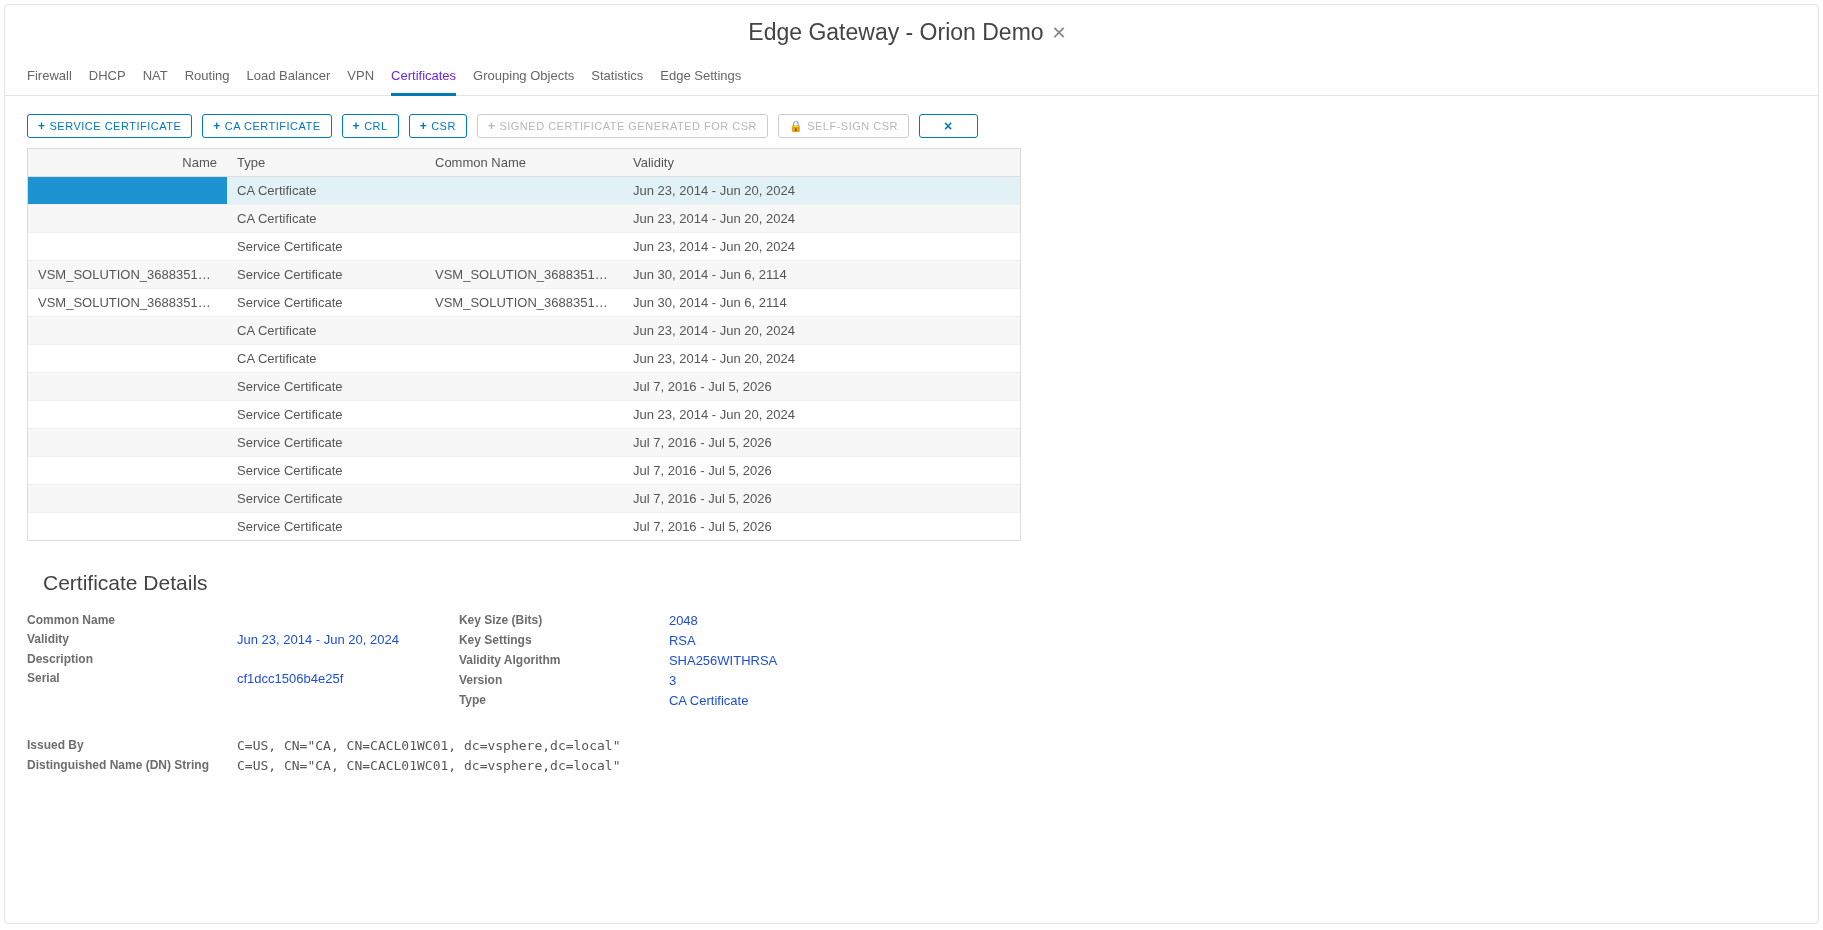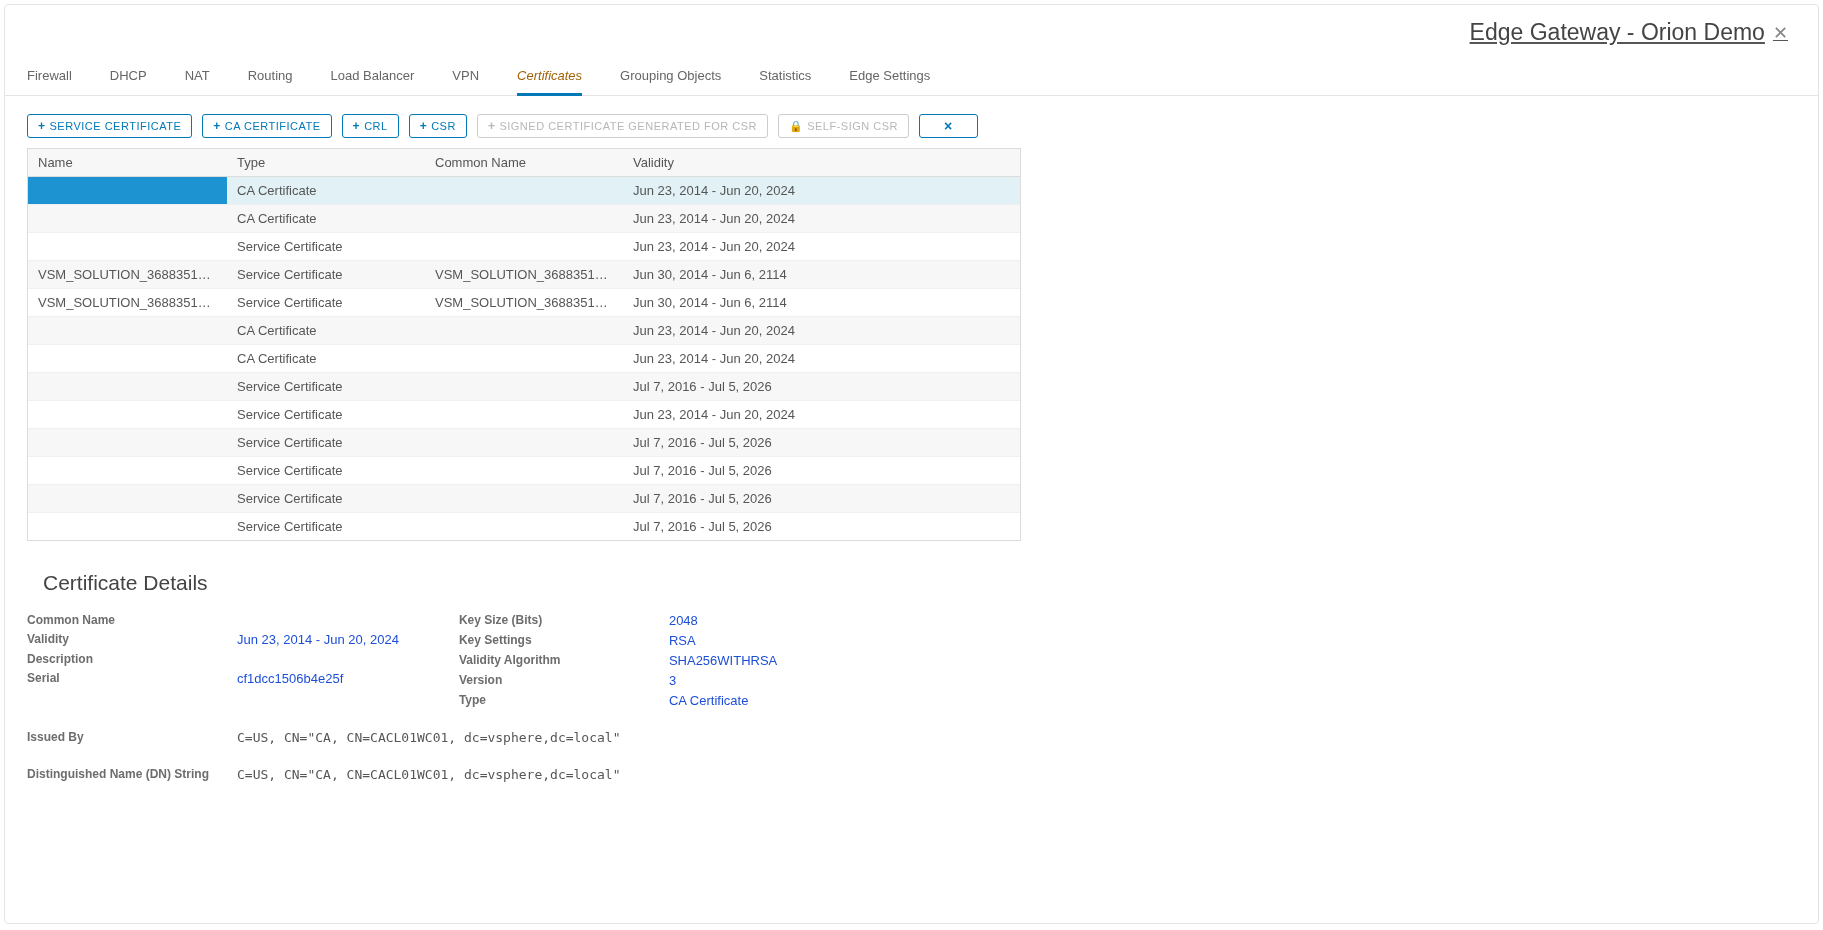--- a/index.html
+++ b/index.html
@@ -15,54 +15,52 @@
     border: 1px solid #e4e4e4;
     border-radius: 4px;
     margin: 4px;
     height: 920px;
     position: relative;
     overflow: hidden;
   }
   .header {
     display: flex;
     align-items: center;
-    justify-content: flex-end;
+    justify-content: center;
     padding: 14px 22px 6px 22px;
-    text-decoration: underline;
   }
   .header h1 {
     font-size: 23px;
     font-weight: 400;
     color: #444;
   }
   .close-btn {
     font-size: 18px;
     color: #888;
     cursor: pointer;
     padding: 4px 8px;
     line-height: 1;
   }
   .tabs {
     display: flex;
-    gap: 38px;
+    gap: 17px;
     padding: 10px 22px 0 22px;
     border-bottom: 1px solid #e4e4e4;
   }
   .tab {
     padding: 6px 0 10px 0;
     color: #666;
     cursor: pointer;
     font-size: 13px;
   }
   .tab.active {
-    color: #a16207;
+    color: #6d28d9;
     border-bottom: 3px solid #0079b8;
     margin-bottom: -1px;
     font-weight: 500;
-    font-style: italic;
   }
   .body {
     padding: 18px 22px;
   }
   .section-title {
     font-size: 21px;
     font-weight: 400;
     color: #444;
     margin-bottom: 10px;
   }
@@ -108,21 +106,21 @@
     font-weight: 500;
     color: #555;
   }
   .cell {
     padding: 6px 10px;
     overflow: hidden;
     white-space: nowrap;
     text-overflow: ellipsis;
     font-size: 13px;
   }
-  .col-name { width: 199px; }
+  .col-name { width: 199px; text-align: right; }
   .col-type { width: 198px; }
   .col-cn   { width: 198px; }
   .col-validity { flex: 1; }
   .grid-row {
     border-bottom: 1px solid #f0f0f0;
     cursor: pointer;
   }
   .grid-row:last-child { border-bottom: none; }
   .grid-row.alt { background: #f7f7f7; }
   .grid-row.selected { background: #e1f1f6; }
@@ -149,24 +147,24 @@
   .details-col .lbl {
     font-size: 12px;
     color: #6d6d6d;
     font-weight: 600;
   }
   .details-col .val {
     font-size: 13px;
     color: #1d4ed8;
   }
   .details-row-bottom {
-    margin-top: 22px;
+    margin-top: 30px;
     display: grid;
     grid-template-columns: 210px auto;
-    row-gap: 22px;
+    row-gap: 5px;
   }
   .details-row-bottom .lbl {
     font-size: 12px;
     color: #6d6d6d;
     font-weight: 600;
   }
   .details-row-bottom .val {
     font-family: "Consolas", "Menlo", monospace;
     font-size: 13px;
     color: #565656;

